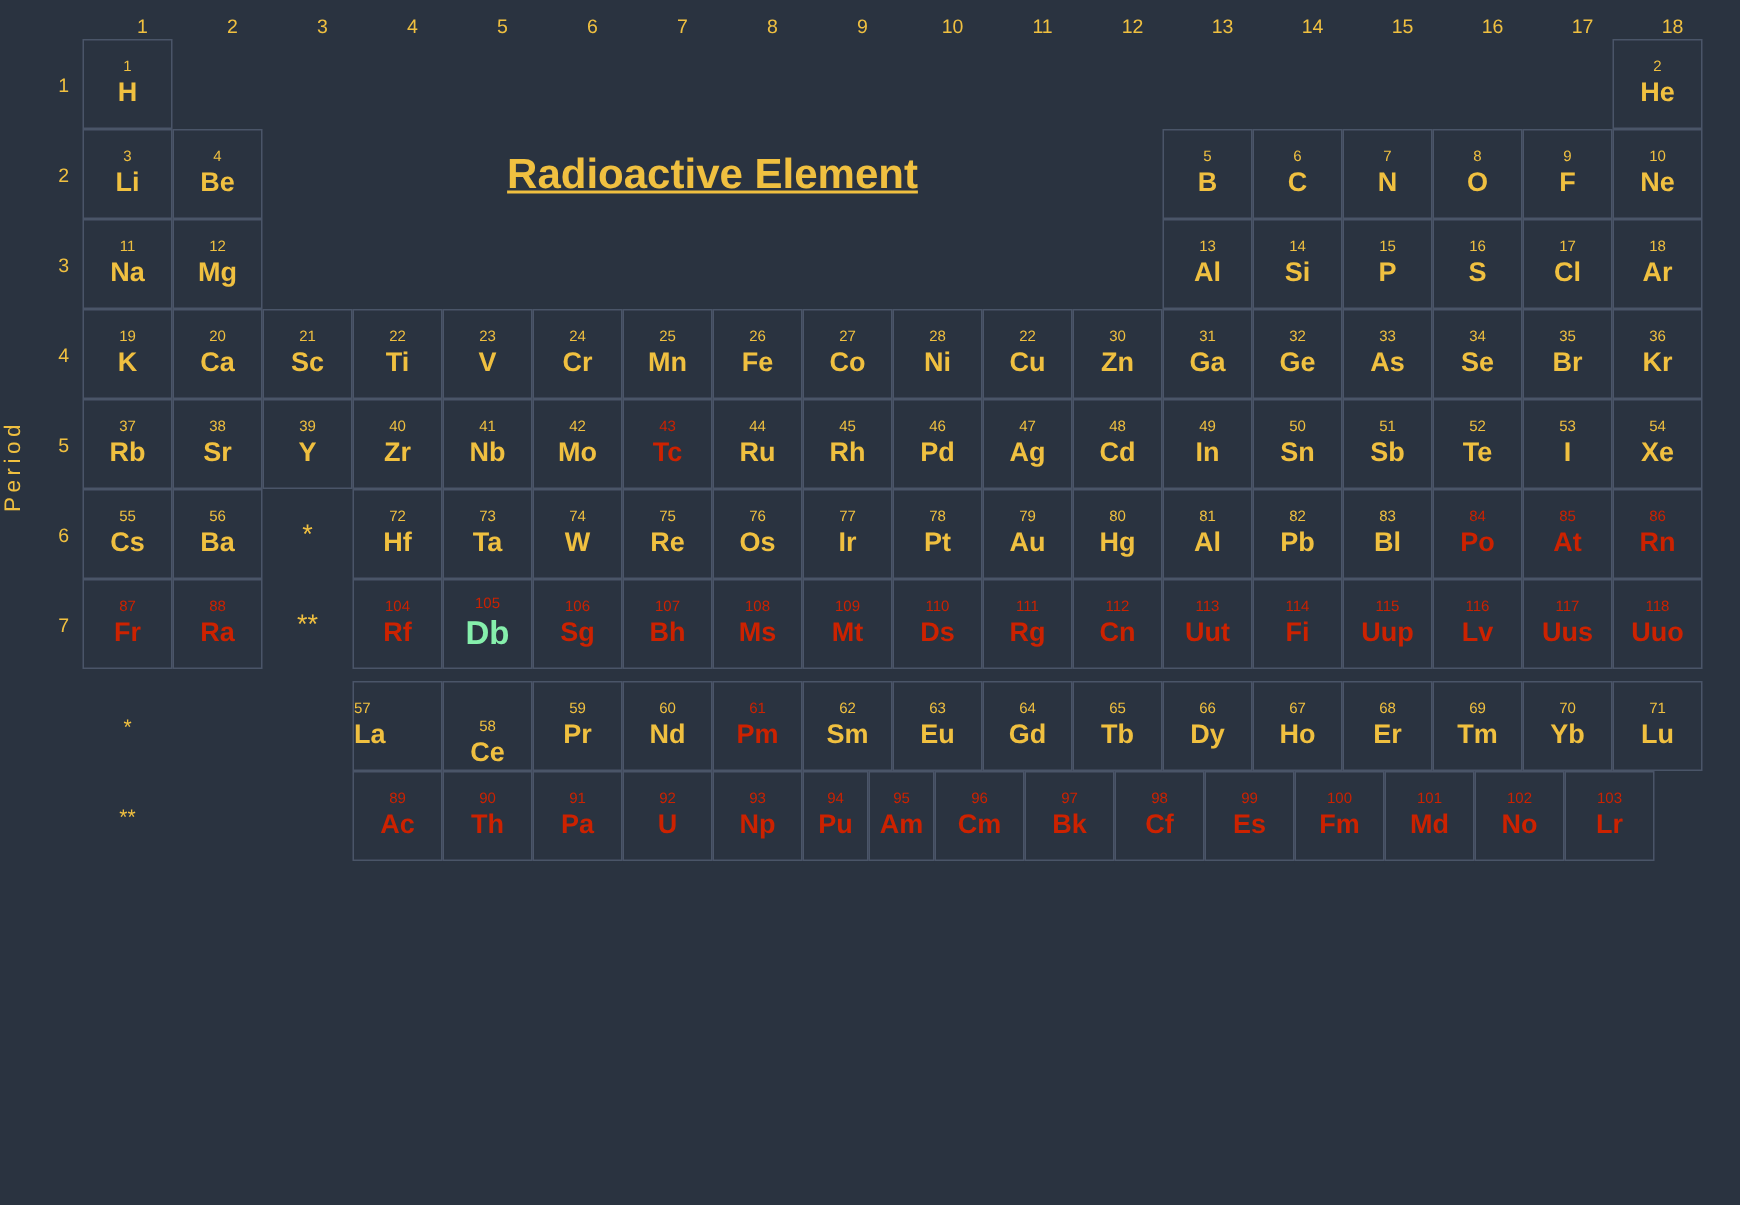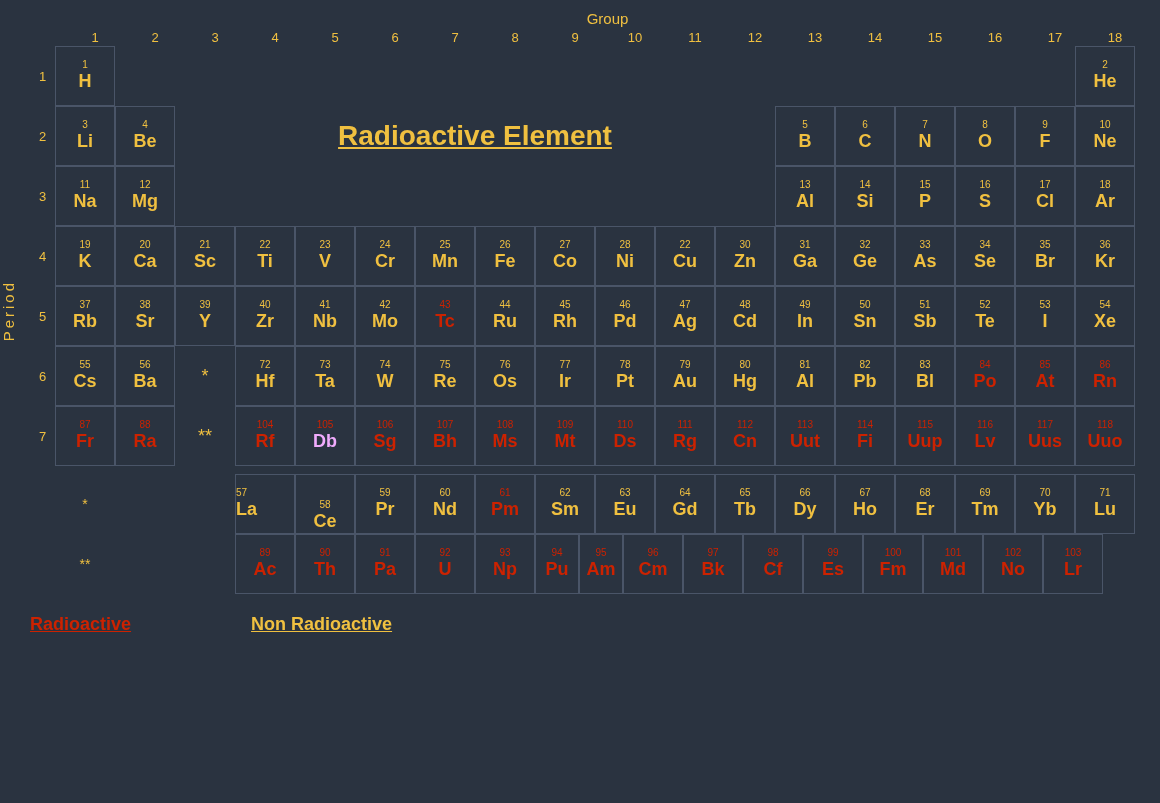--- a/index.html
+++ b/index.html
@@ -46,23 +46,20 @@
       cursor: pointer;
     }
     .legend-item.radioactive { color: #cc2200; }
     .legend-item.non-radioactive { color: #f0c040; }
   </style>
 </head>
 <body>
 
 <div class="container">
 
-  <div style="text-align:center; margin-bottom:2px; margin-left:55px;">
-    <span style="font-size:15px; color:#f0c040;">Group</span>
-  </div>
 
   <div class="period-label">Period</div>
 
   <div style="display:flex; margin-left:40px; margin-bottom:1px;">
     <div style="width:25px;"></div>
     <div id="col-nums" style="display:flex;">
         <div style="width: 60px; text-align: center; font-size: 13px; color: rgb(240, 192, 64);">1</div>
         <div style="width: 60px; text-align: center; font-size: 13px; color: rgb(240, 192, 64);">2</div>
         <div style="width: 60px; text-align: center; font-size: 13px; color: rgb(240, 192, 64);">3</div>
         <div style="width: 60px; text-align: center; font-size: 13px; color: rgb(240, 192, 64);">4</div>
@@ -402,21 +399,21 @@
           <div style="font-size: 10px; color: rgb(204, 34, 0); line-height: 1.2;">88</div>
           <div style="font-size: 18px; font-weight: bold; color: rgb(204, 34, 0); line-height: 1.2;">Ra</div>
         </div>
         <div style="width: 60px; height: 60px; display: flex; align-items: center; justify-content: center; color: rgb(240, 192, 64); font-size: 18px;">**</div>
         <div style="border: 1px solid rgb(74, 85, 104); width: 60px; height: 60px; display: flex; flex-direction: column; align-items: center; justify-content: center;">
           <div style="font-size: 10px; color: rgb(204, 34, 0); line-height: 1.2;">104</div>
           <div style="font-size: 18px; font-weight: bold; color: rgb(204, 34, 0); line-height: 1.2;">Rf</div>
         </div>
         <div style="border: 1px solid rgb(74, 85, 104); width: 60px; height: 60px; display: flex; flex-direction: column; align-items: center; justify-content: center;">
           <div style="font-size: 10px; color: rgb(204, 34, 0); line-height: 1.2;">105</div>
-          <div style="font-size: 18px; font-weight: bold; color: #f0abfc; line-height: 1.2;">Db</div>
+          <div style="font-size: 22px; font-weight: bold; color: #86efac; line-height: 1.2;">Db</div>
         </div>
         <div style="border: 1px solid rgb(74, 85, 104); width: 60px; height: 60px; display: flex; flex-direction: column; align-items: center; justify-content: center;">
           <div style="font-size: 10px; color: rgb(204, 34, 0); line-height: 1.2;">106</div>
           <div style="font-size: 18px; font-weight: bold; color: rgb(204, 34, 0); line-height: 1.2;">Sg</div>
         </div>
         <div style="border: 1px solid rgb(74, 85, 104); width: 60px; height: 60px; display: flex; flex-direction: column; align-items: center; justify-content: center;">
           <div style="font-size: 10px; color: rgb(204, 34, 0); line-height: 1.2;">107</div>
           <div style="font-size: 18px; font-weight: bold; color: rgb(204, 34, 0); line-height: 1.2;">Bh</div>
         </div>
         <div style="border: 1px solid rgb(74, 85, 104); width: 60px; height: 60px; display: flex; flex-direction: column; align-items: center; justify-content: center;">
@@ -592,17 +589,13 @@
           <div style="font-size: 10px; color: rgb(204, 34, 0); line-height: 1.2;">102</div>
           <div style="font-size: 18px; font-weight: bold; color: rgb(204, 34, 0); line-height: 1.2;">No</div>
         </div>
         <div style="border: 1px solid rgb(74, 85, 104); width: 60px; height: 60px; display: flex; flex-direction: column; align-items: center; justify-content: center;">
           <div style="font-size: 10px; color: rgb(204, 34, 0); line-height: 1.2;">103</div>
           <div style="font-size: 18px; font-weight: bold; color: rgb(204, 34, 0); line-height: 1.2;">Lr</div>
         </div>
       </div>
   </div>
 
-  <div class="legend">
-    <span class="legend-item radioactive">Radioactive</span>
-    <span class="legend-item non-radioactive">Non Radioactive</span>
-  </div>
 </div>
 
 </body></html>

